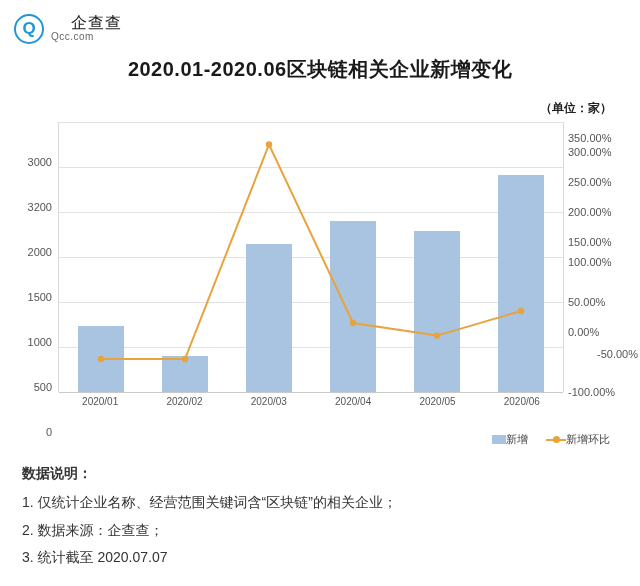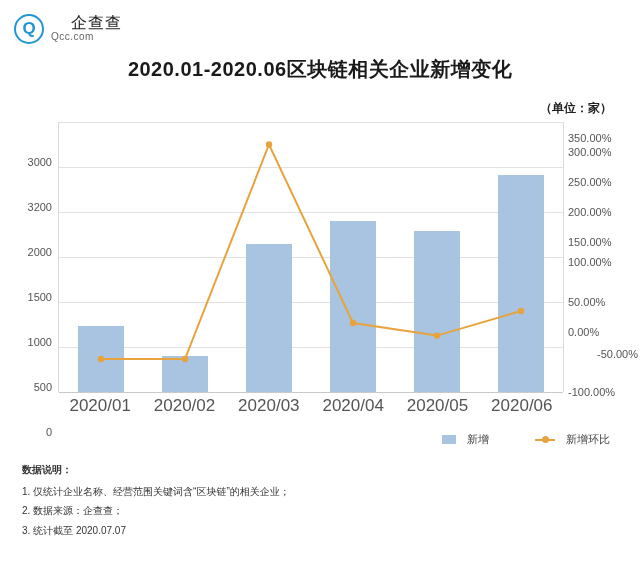--- a/index.html
+++ b/index.html
@@ -172,40 +172,39 @@
   .x-labels {
     position: absolute;
     left: 44px;
     right: 62px;
     top: 274px;
     display: flex;
   }
   .x-label {
     flex: 1 1 0;
     text-align: center;
-    font-size: 17px;
+    font-size: 10px;
     color: #555;
   }
 
   
   .legend {
     position: absolute;
     right: 30px;
     top: 432px;
     display: flex;
     align-items: center;
     gap: 18px;
     font-size: 11px;
     color: #444;
   }
   .legend-item {
     display: flex;
     align-items: center;
-    gap: 11px;
-    margin-left: 28px;
+    gap: 0;
   }
   .legend-swatch-bar {
     width: 14px;
     height: 9px;
     background: #a8c4e0;
     display: inline-block;
   }
   .legend-swatch-line {
     width: 20px;
     height: 9px;
@@ -230,21 +229,21 @@
     height: 7px;
     border-radius: 50%;
     background: #e8a33d;
   }
 
   
   .notes {
     position: absolute;
     left: 22px;
     top: 460px;
-    font-size: 10px;
+    font-size: 14px;
     color: #333;
     line-height: 1.95;
   }
   .notes-title {
     font-weight: bold;
     margin-bottom: 2px;
   }
   .note-line {
     white-space: nowrap;
   }

